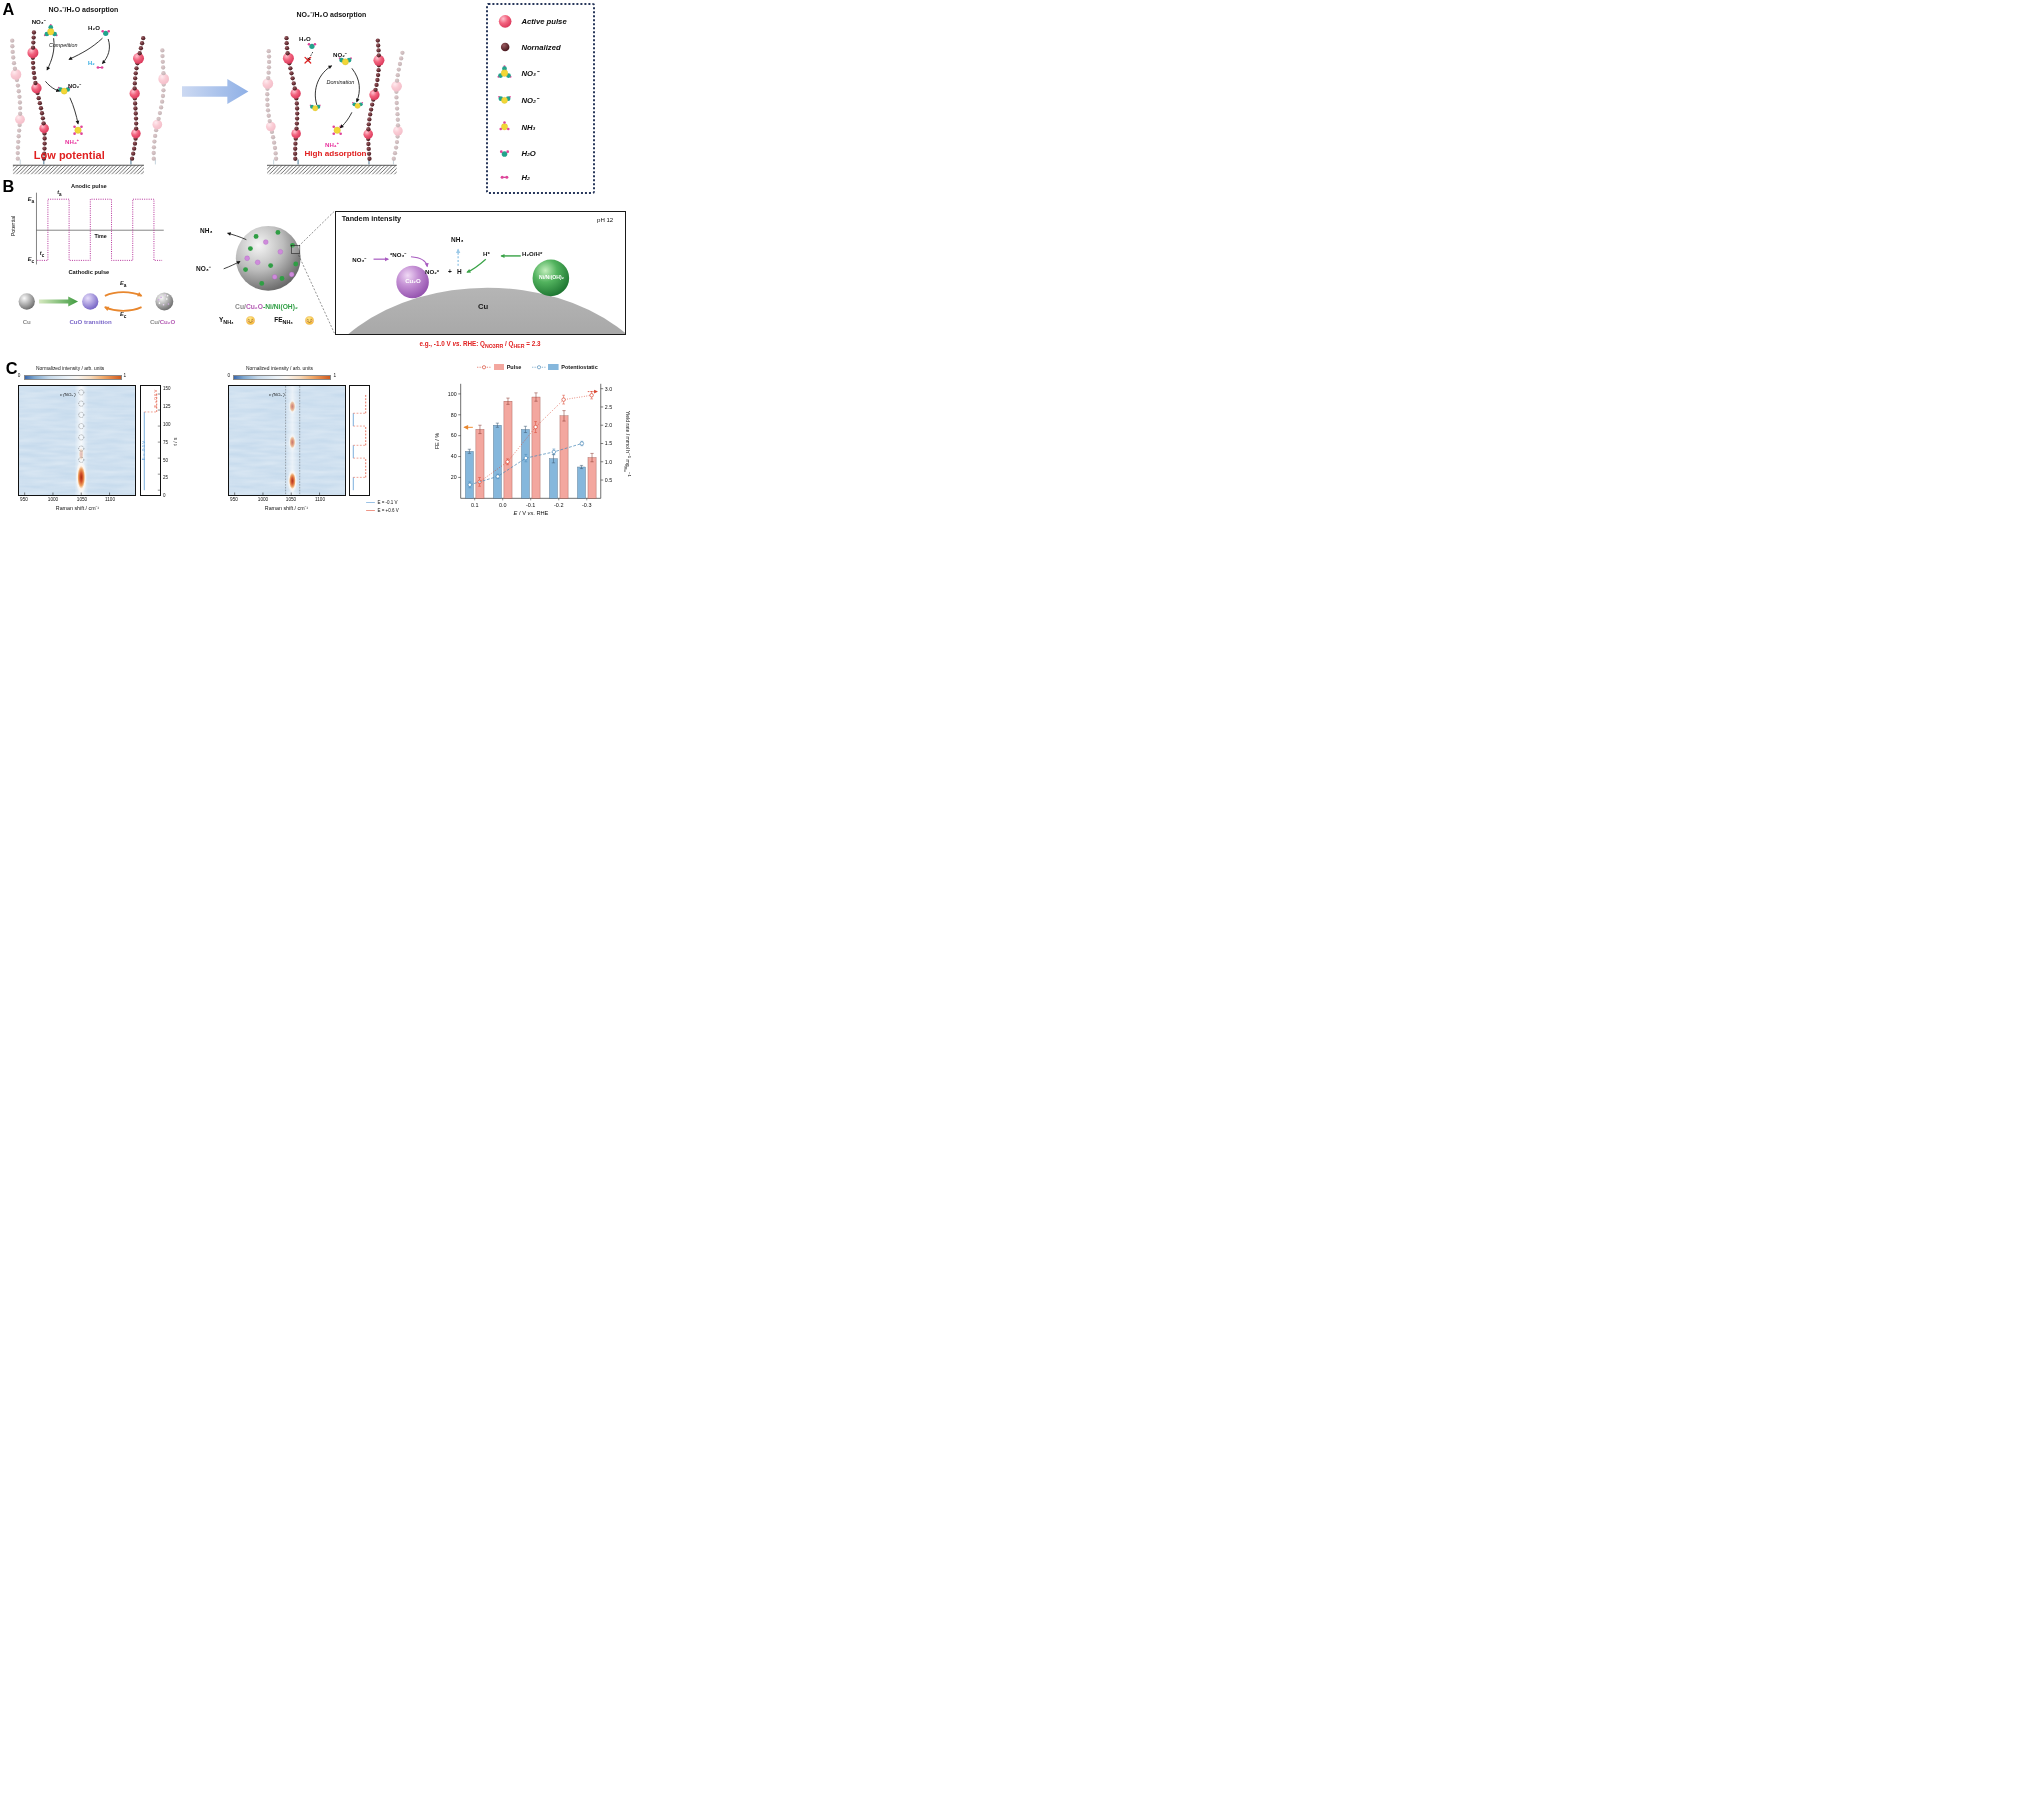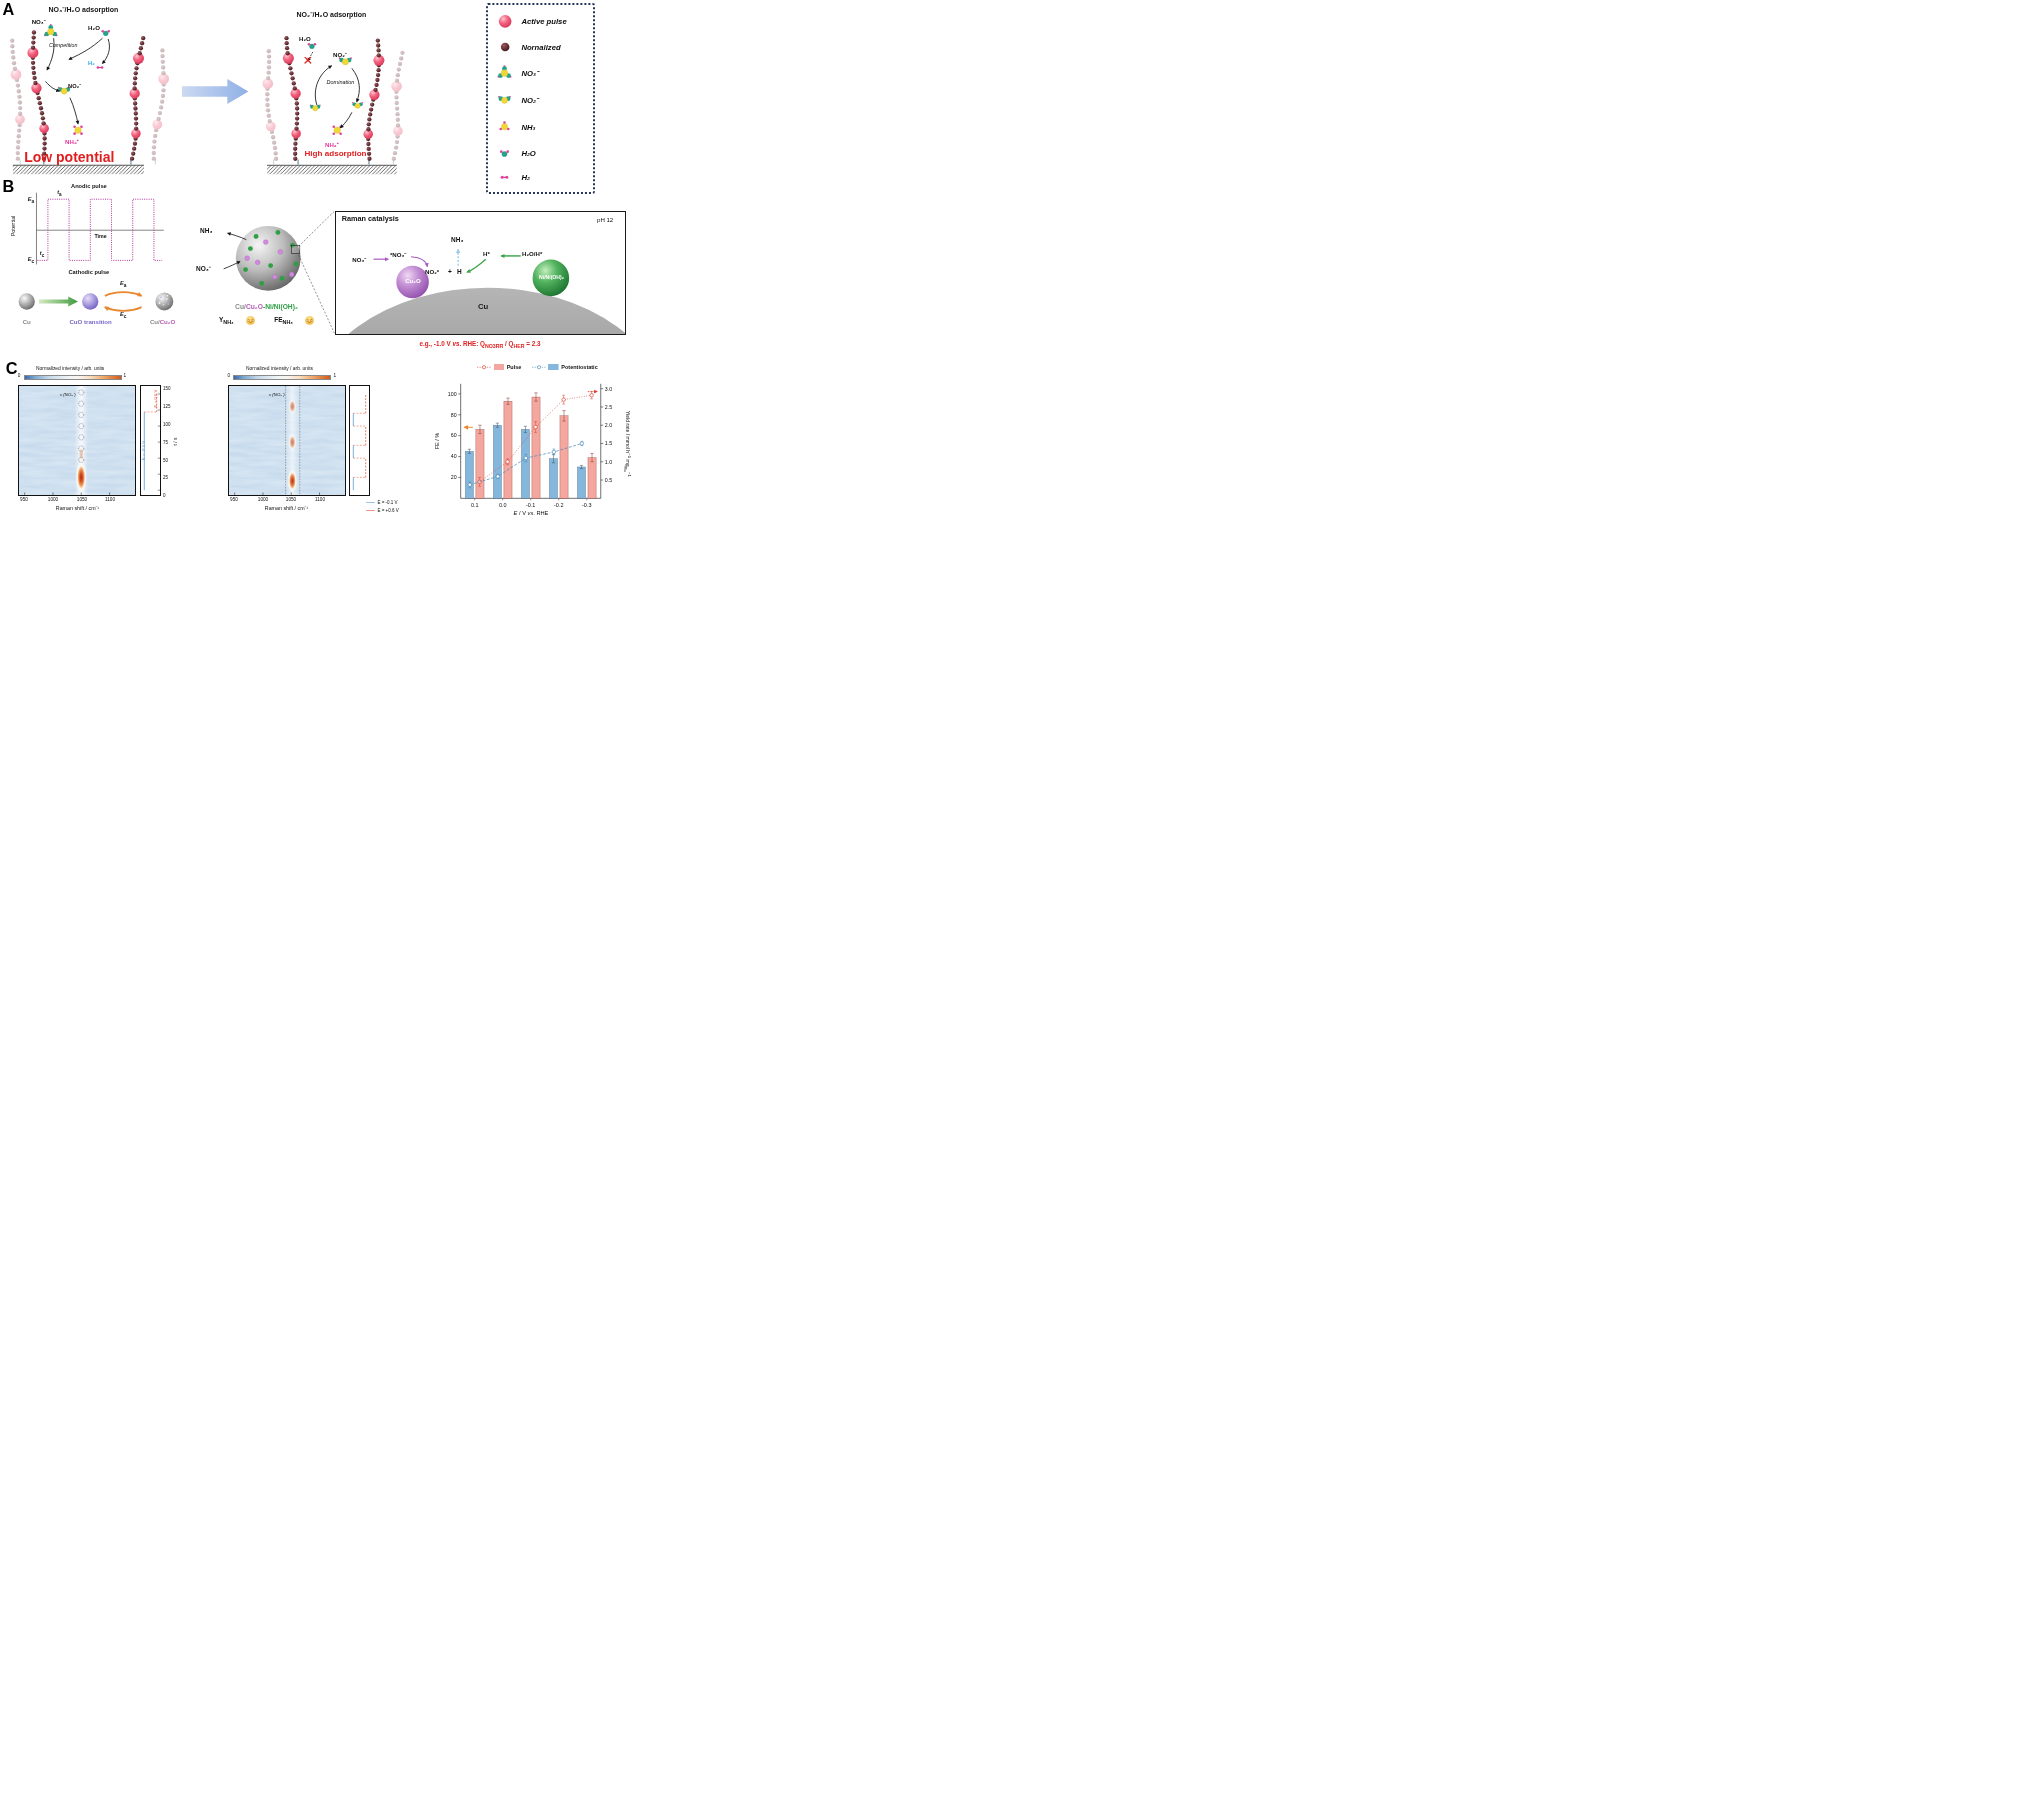--- a/index.html
+++ b/index.html
@@ -298,21 +298,21 @@
     <path d="M92,192 C104,206 114,212 126,216" fill="none" stroke="#141414" stroke-width="2.1" marker-end="url(#arrB)"></path>
     <path d="M152,232 C162,254 168,276 172,296" fill="none" stroke="#141414" stroke-width="2.1" marker-end="url(#arrB)"></path>
   </svg>
   <div class="abs ctr b" style="left:16.3px;top:1.6px;width:118px;font-size:7px">NO₃⁻/H₂O adsorption</div>
   <div class="abs b" style="left:23.6px;top:14px;font-size:6.1px">NO₃⁻</div>
   <div class="abs b" style="left:80px;top:20.4px;font-size:6.1px">H₂O</div>
   <div class="abs i" style="left:41px;top:39px;width:49px;font-size:5.3px">Competition</div>
   <div class="abs b blue" style="left:80px;top:57px;font-size:5.7px">H₂</div>
   <div class="abs b" style="left:60px;top:79px;font-size:5.7px">NO₂⁻</div>
   <div class="abs b mag" style="left:57px;top:134px;font-size:6.1px">NH₄⁺</div>
-  <div class="abs ctr b red" style="left:12.2px;top:146px;width:98px;font-size:14px">Low potential</div>
+  <div class="abs ctr b red" style="left:12.2px;top:146px;width:98px;font-size:11px">Low potential</div>
 </div>
 
 <svg class="abs" style="left:182px;top:78px" width="68" height="27" viewBox="0 0 168 66">
   <polygon points="0,20 112,20 112,2 164,33 112,64 112,46 0,46" fill="url(#gArrBlue)"></polygon>
 </svg>
 
 <div class="abs" style="left:250px;top:3.3px;width:163px;height:173px">
   <svg id="svgA2" width="163" height="173" viewBox="0 0 400 424">
     <g id="chainsA2">
           <g opacity="0.32">
@@ -596,21 +596,21 @@
   <svg width="289" height="122" viewBox="0 0 710 300">
     <ellipse cx="372" cy="512" rx="450" ry="326" fill="url(#gDome)"></ellipse>
     <circle cx="188" cy="172" r="40" fill="url(#gCu2O)"></circle>
     <circle cx="528" cy="162" r="45" fill="url(#gNi)"></circle>
     <line x1="92" y1="116" x2="128" y2="116" stroke="#a85cc0" stroke-width="3" marker-end="url(#arrP)"></line>
     <path d="M184,110 C210,112 222,122 224,134" fill="none" stroke="#a85cc0" stroke-width="3" marker-end="url(#arrP)"></path>
     <line x1="300" y1="132" x2="300" y2="92" stroke="#9ecae8" stroke-width="3.5" stroke-dasharray="5 4" marker-end="url(#arrBlue)"></line>
     <line x1="454" y1="108" x2="406" y2="108" stroke="#3aa348" stroke-width="3.5" marker-end="url(#arrG2)"></line>
     <path d="M368,116 C350,132 336,142 322,148" fill="none" stroke="#3aa348" stroke-width="3" marker-end="url(#arrG2)"></path>
   </svg>
-  <div class="tl" style="left:5.7px;top:2.4px;font-size:7.3px">Raman catalysis</div>
+  <div class="tl" style="left:5.7px;top:2.4px;font-size:7.3px">Tandem intensity</div>
   <div class="abs" style="left:261px;top:4.1px;font-size:6.1px">pH 12</div>
   <div class="tl" style="left:16.3px;top:43px;font-size:6.1px">NO₃⁻</div>
   <div class="tl" style="left:54px;top:38px;font-size:6.1px">*NO₃⁻</div>
   <div class="tl" style="left:89px;top:56px;font-size:6.1px">NO₂*</div>
   <div class="tl" style="left:112px;top:56px;font-size:6.5px">+</div>
   <div class="tl" style="left:121px;top:56px;font-size:6.5px">H</div>
   <div class="tl" style="left:115px;top:23.6px;font-size:6.5px">NH₃</div>
   <div class="tl" style="left:147px;top:38px;font-size:6.1px">H*</div>
   <div class="tl" style="left:186px;top:38px;font-size:6.1px">H₂O/H*</div>
   <div class="tl wlab ctr" style="left:64px;top:65px;width:26px;font-size:6.1px">Cu₂O</div>

